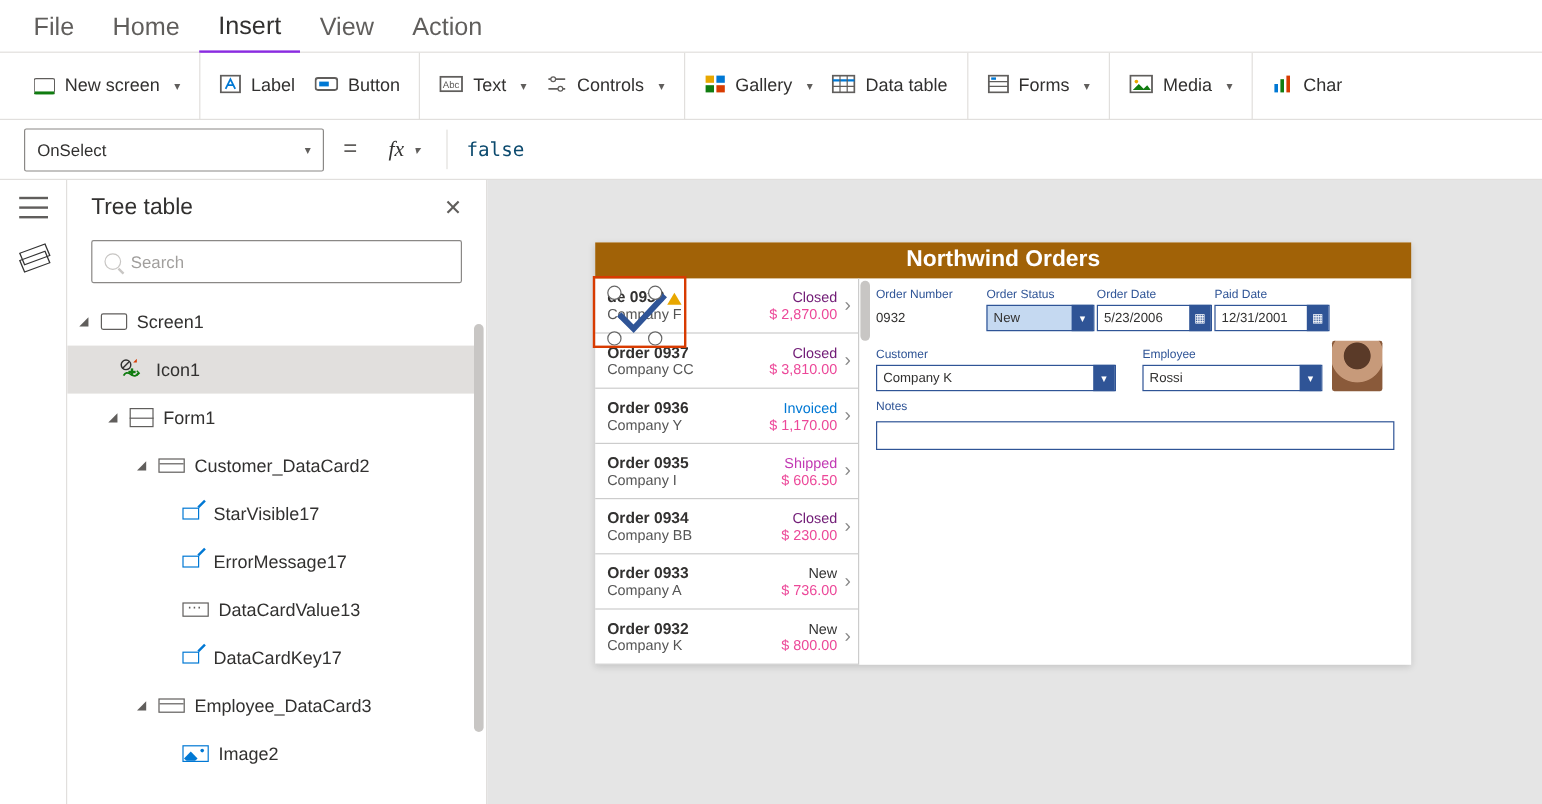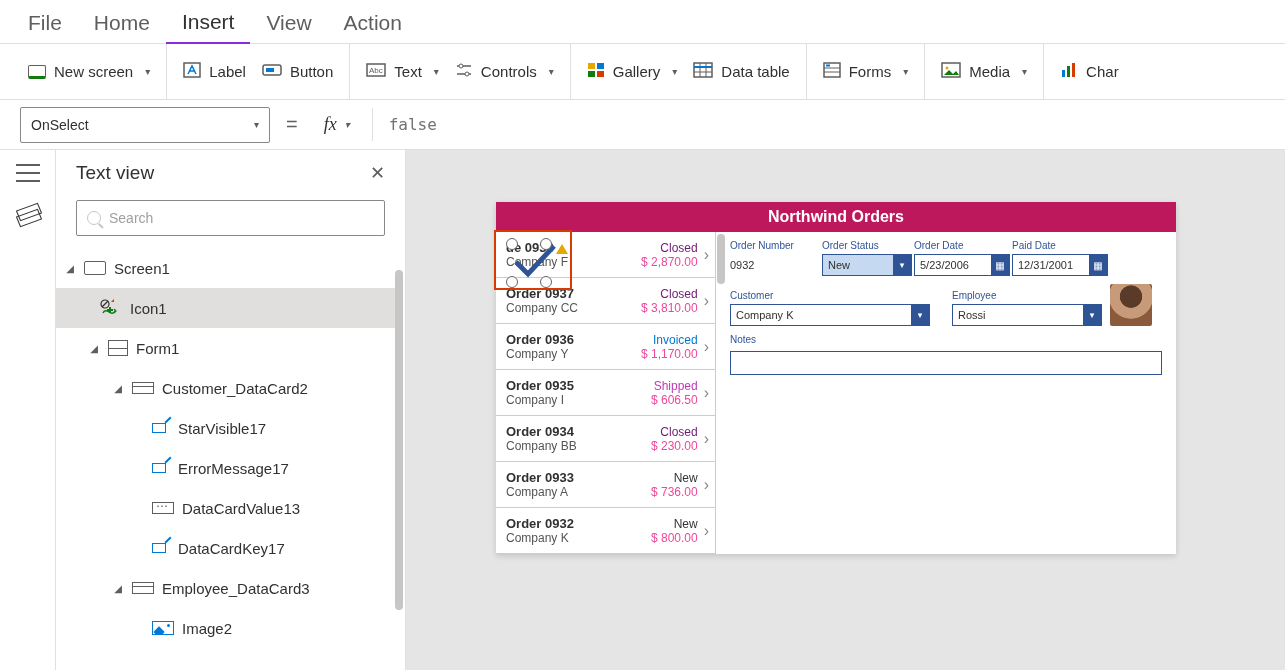--- a/index.html
+++ b/index.html
@@ -16,21 +16,21 @@
   .ribbon-group:last-child { border-right: none; }
   .ribbon-btn { display: flex; align-items: center; gap: 8px; color: #323130; cursor: pointer; font-size: 15px; }
   .ribbon-icon { width: 18px; height: 14px; display: inline-block; border: 1.5px solid #605e5c; border-radius: 2px; position: relative; }
   .chev { font-size: 10px; color: #605e5c; margin-left: 4px; }
   
   
   .formula-row { display: flex; align-items: center; height: 50px; padding: 8px 20px; gap: 12px; border-bottom: 1px solid #e1dfdd; }
   .prop-select { width: 250px; height: 36px; border: 1px solid #8a8886; border-radius: 2px; display: flex; align-items: center; justify-content: space-between; padding: 0 10px; background: #fff; }
   .eq { font-size: 20px; color: #605e5c; padding: 0 4px; }
   .fx-btn { font-style: italic; font-family: "Times New Roman", serif; font-size: 18px; display: flex; align-items: center; gap: 4px; padding: 0 10px; }
-  .formula-input { flex: 1; border-left: 1px solid #e1dfdd; padding-left: 16px; font-family: Consolas, monospace; font-size: 16px; color: #737373; height: 100%; display: flex; align-items: center; }
+  .formula-input { flex: 1; border-left: 1px solid #e1dfdd; padding-left: 16px; font-family: Consolas, monospace; font-size: 16px; color: #0c4a6e; height: 100%; display: flex; align-items: center; }
   
   
   .main { display: flex; height: calc(670px - 44px - 56px - 50px); }
   
   
   .rail { width: 56px; border-right: 1px solid #e1dfdd; display: flex; flex-direction: column; align-items: center; padding-top: 14px; gap: 24px; }
   .rail-btn { width: 24px; height: 18px; cursor: pointer; display: flex; flex-direction: column; justify-content: space-between; }
   .rail-btn .bar { height: 2px; background: #605e5c; }
   .rail-layers { width: 20px; height: 20px; position: relative; }
   .rail-layers::before, .rail-layers::after { content: ""; position: absolute; left: 0; width: 20px; height: 10px; border: 1.5px solid #333; transform: skewY(-20deg) skewX(20deg); }
@@ -64,21 +64,21 @@
   .icon-pencil::after { content:""; position:absolute; right:-2px; top:-2px; width:8px; height:2px; background:#0078d4; transform:rotate(-45deg); }
   .icon-input { border: 1.5px solid #605e5c; height: 12px; position: relative; }
   .icon-input::before { content:"⋯"; position:absolute; left:3px; top:-4px; font-size:12px; color:#605e5c; }
   .icon-image { border: 1.5px solid #0078d4; height: 14px; position: relative; overflow: hidden; }
   .icon-image::before { content:""; position:absolute; bottom:-2px; left:2px; width:8px; height:8px; background:#0078d4; transform:rotate(45deg); }
   .icon-image::after { content:""; position:absolute; top:2px; right:3px; width:3px; height:3px; border-radius:50%; background:#0078d4; }
   
   
   .canvas { flex: 1; background: #e5e5e5; position: relative; overflow: hidden; }
   .app-preview { position: absolute; left: 90px; top: 52px; width: 680px; background: #fff; box-shadow: 0 2px 6px rgba(0,0,0,0.15); }
-  .app-header { background: #be185d; color: #fff; height: 30px; display: flex; align-items: center; justify-content: center; font-weight: 600; font-size: 16px; }
+  .app-header { background: #a16207; color: #fff; height: 30px; display: flex; align-items: center; justify-content: center; font-weight: 600; font-size: 19px; }
   .app-body { display: flex; }
   .gallery { width: 220px; border-right: 1px solid #ccc; position: relative; }
   .gallery-scroll { position:absolute; right:-10px; top:2px; width:8px; height:50px; background:#c8c6c4; border-radius:4px; }
   .gal-row { display: flex; align-items: center; padding: 8px 6px 8px 10px; border-bottom: 1px solid #ccc; }
   .gal-left { flex: 1; }
   .gal-title { font-weight: 600; font-size: 13px; }
   .gal-sub { font-size: 12px; color: #555; }
   .gal-right { text-align: right; margin-right: 6px; }
   .gal-status { font-size: 12px; }
   .gal-amt { font-size: 12px; color: #ec4899; }
@@ -243,21 +243,21 @@
         <div class="bar"></div>
         <div class="bar"></div>
     </div>
     <div class="rail-active">
       <div class="rail-layers"></div>
     </div>
   </div>
 
   <div class="tree-panel">
     <div class="tree-header">
-      <div class="tree-title">Text view</div>
+      <div class="tree-title">Tree table</div>
       <div class="tree-close">✕</div>
     </div>
     <div class="tree-search">
       <span class="search-icon"></span>
       <span style="color:#a19f9d;">Search</span>
     </div>
     <div class="tree-list">
       <div class="tree-node" style="padding-left:8px;">
         <span class="tree-arrow">◢</span>
         <span class="node-icon icon-screen"></span>

